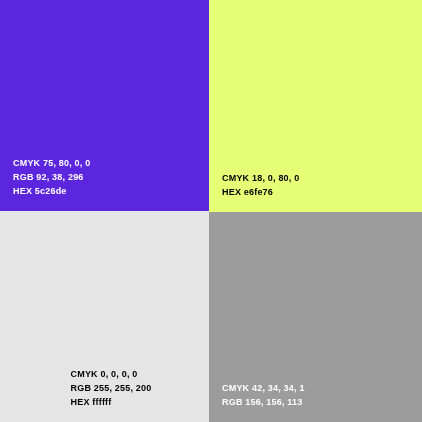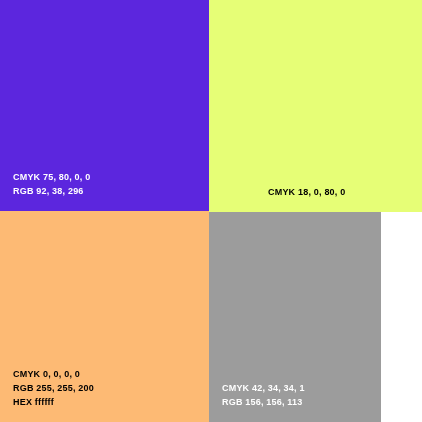--- a/index.html
+++ b/index.html
@@ -41,21 +41,21 @@
   }
   .swatch-bottom-left {
     left: 0;
     top: 211px;
     width: 209px;
     height: 211px;
   }
   .swatch-bottom-right {
     left: 209px;
     top: 212px;
-    width: 172px;
+    width: 213px;
     height: 210px;
   }
   .swatch-label {
     padding: 0 0 13px 13px;
     font-size: 9px;
     font-weight: bold;
     line-height: 14px;
     letter-spacing: 0.2px;
     white-space: nowrap;
   }
@@ -65,30 +65,32 @@
 </style>
 </head>
 <body style="background: rgb(255, 255, 255);">
 
 <div class="palette">
 
   <div class="swatch swatch-top-left" style="background: rgb(92, 38, 222); color: rgb(255, 255, 255);">
     <div class="swatch-label">
       <span class="label-line">CMYK 75, 80, 0, 0</span>
       <span class="label-line">RGB 92, 38, 296</span>
+      <span class="label-line">HEX 5c26de</span>
     </div>
   </div>
 
-  <div class="swatch swatch-top-right" style="background: rgb(230, 254, 118); color: rgb(0, 0, 0); padding-left: 46px;">
+  <div class="swatch swatch-top-right" style="background: rgb(230, 254, 118); color: rgb(0, 0, 0);">
     <div class="swatch-label">
       <span class="label-line">CMYK 18, 0, 80, 0</span>
+      <span class="label-line">HEX e6fe76</span>
     </div>
   </div>
 
-  <div class="swatch swatch-bottom-left" style="background: #fdba74; color: rgb(0, 0, 0);">
+  <div class="swatch swatch-bottom-left" style="background: #e5e5e5; color: rgb(0, 0, 0); align-items: center;">
     <div class="swatch-label">
       <span class="label-line">CMYK 0, 0, 0, 0</span>
       <span class="label-line">RGB 255, 255, 200</span>
       <span class="label-line">HEX ffffff</span>
     </div>
   </div>
 
   <div class="swatch swatch-bottom-right" style="background: rgb(156, 156, 156); color: rgb(255, 255, 255);">
     <div class="swatch-label">
       <span class="label-line">CMYK 42, 34, 34, 1</span>

